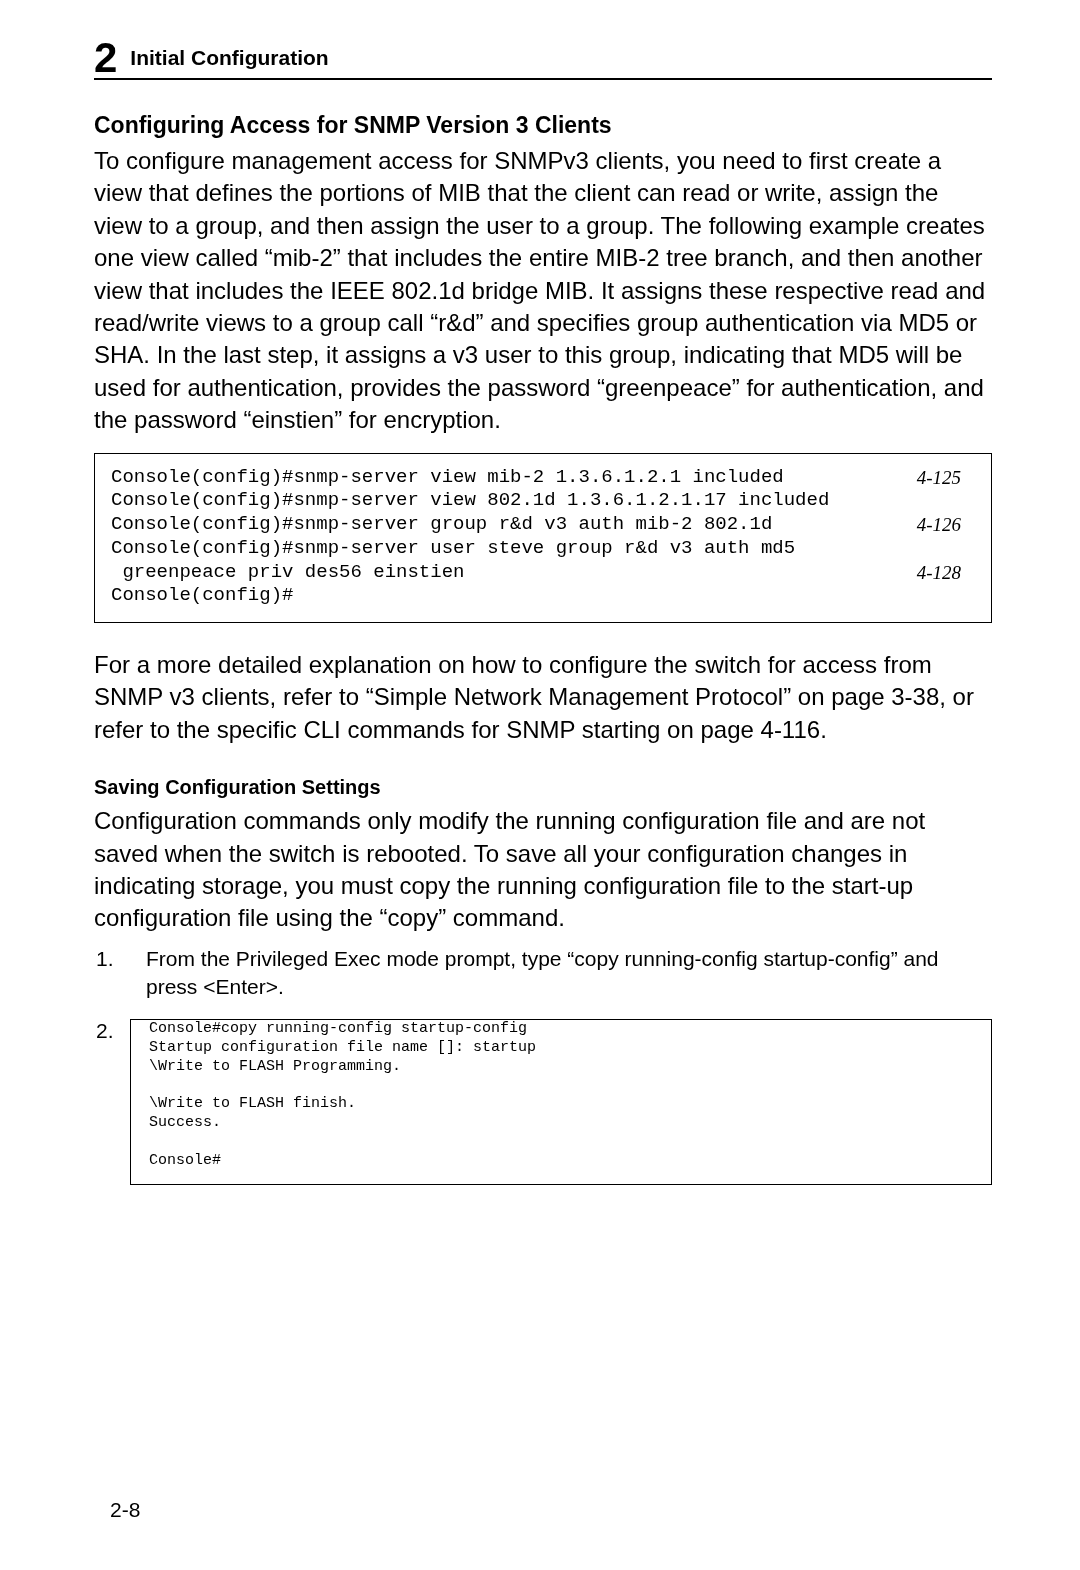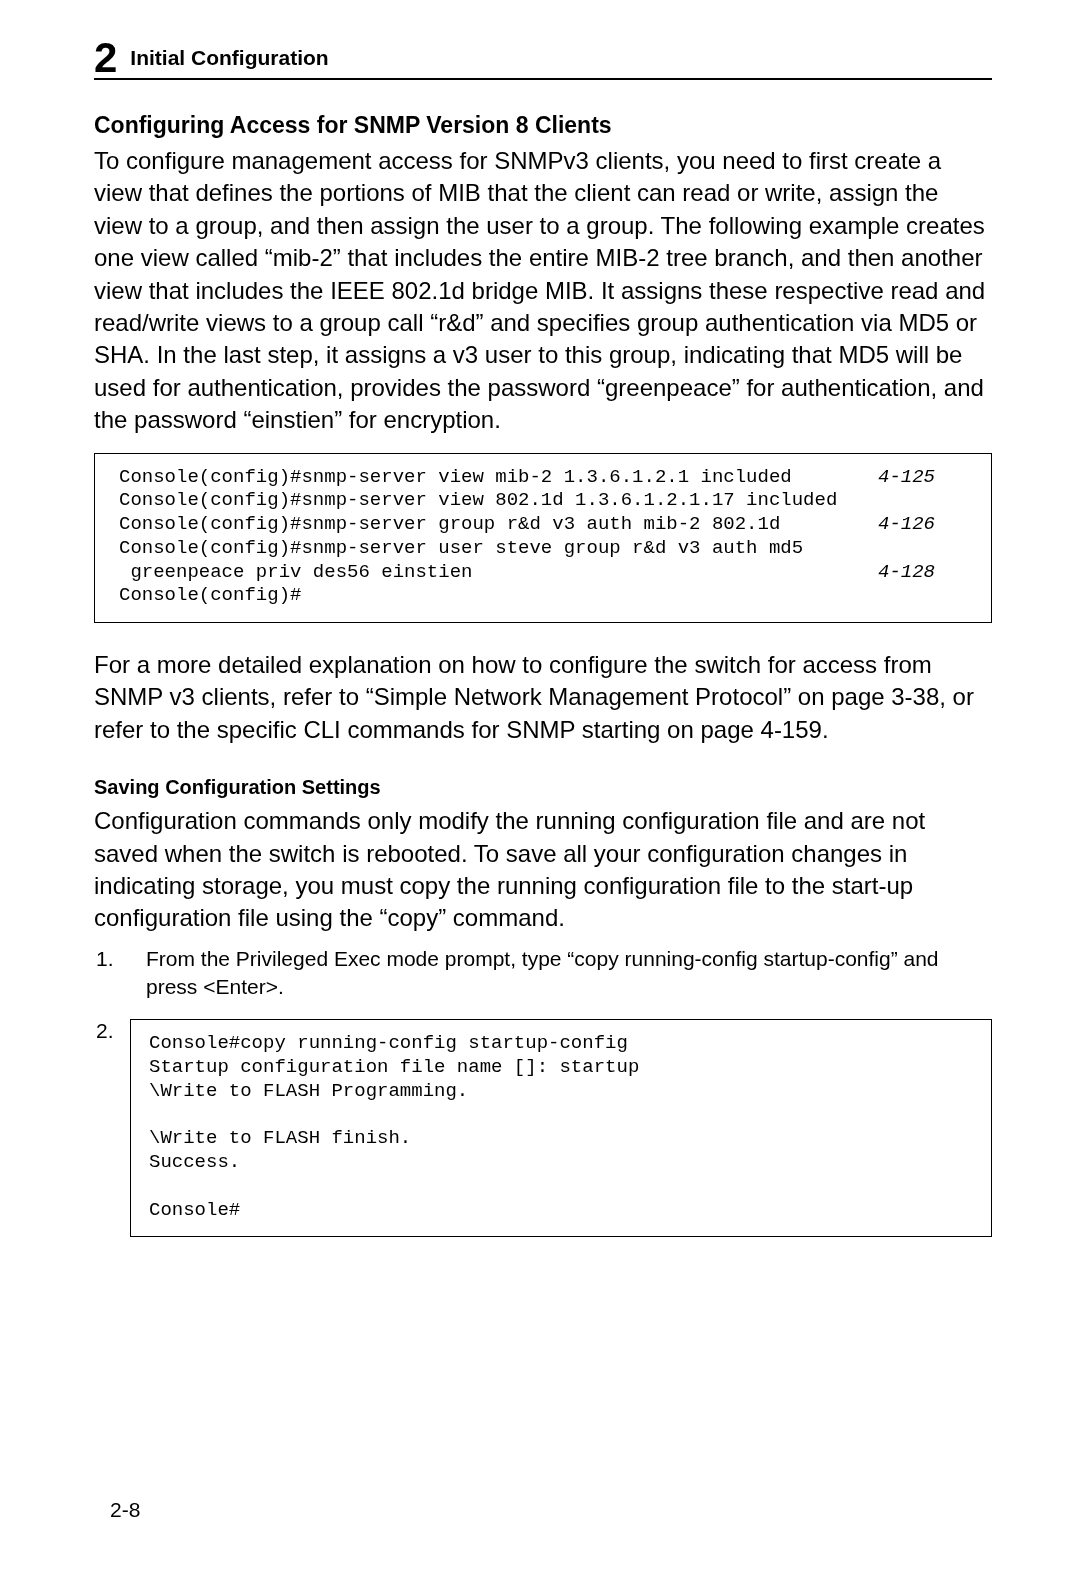--- a/index.html
+++ b/index.html
@@ -30,41 +30,42 @@
       top: 78px;
       border-top: 2px solid #000;
     }
     .hdrtitle { font-size: 21px; font-weight: bold; }
     .content { padding-top: 24px; }
     h3.sub { font-size: 23px; font-weight: bold; margin-bottom: 6px; }
     h2.sec { font-size: 20px; font-weight: bold; margin: 30px 0 6px; }
     p { font-size: 24px; line-height: 1.35; margin-bottom: 10px; }
     .codebox {
       border: 1.5px solid #000;
-      padding: 12px 24px 14px;
+      padding: 12px 16px 14px;
       font-family: "Courier New", monospace;
       font-size: 19px;
       line-height: 1.25;
       margin: 16px 0 26px;
       position: relative;
       white-space: pre;
     }
     .codebox2 {
       border: 1.5px solid #000;
-      padding: 12px 18px 14px;
+      padding: 0 18px 14px;
       font-family: "Courier New", monospace;
-      font-size: 19px;
+      font-size: 15px;
       line-height: 1.25;
       margin: 18px 0 0 36px;
       white-space: pre;
     }
     .ref {
       position: absolute;
-      right: 32px;
+      right: 14px;
       font-style: italic;
+      font-family: Liberation Serif, serif;
     }
     ol.steps { list-style: none; margin: 4px 0 10px; }
     ol.steps li {
       font-size: 21px;
       line-height: 1.35;
       padding-left: 52px;
       position: relative;
       margin-bottom: 16px;
     }
     ol.steps li .num {
@@ -83,26 +84,26 @@
 <body>
 
 <div class="hdr">
   <span class="chapnum">2</span>
   <span class="hdrtitle">Initial Configuration</span>
 </div>
 <div class="hdrline"></div>
 
 <div class="content">
 
-  <h3 class="sub">Configuring Access for SNMP Version 8 Clients</h3>
+  <h3 class="sub">Configuring Access for SNMP Version 3 Clients</h3>
   <p>To configure management access for SNMPv3 clients, you need to first create a view that defines the portions of MIB that the client can read or write, assign the view to a group, and then assign the user to a group. The following example creates one view called “mib-2” that includes the entire MIB-2 tree branch, and then another view that includes the IEEE 802.1d bridge MIB. It assigns these respective read and read/write views to a group call “r&amp;d” and specifies group authentication via MD5 or SHA. In the last step, it assigns a v3 user to this group, indicating that MD5 will be used for authentication, provides the password “greenpeace” for authentication, and the password “einstien” for encryption.</p>
 
   <div class="codebox" id="codebox1"><div style="position:relative;">Console(config)#snmp-server view mib-2 1.3.6.1.2.1 included<span class="ref">4-125</span></div><div>Console(config)#snmp-server view 802.1d 1.3.6.1.2.1.17 included</div><div style="position:relative;">Console(config)#snmp-server group r&amp;d v3 auth mib-2 802.1d<span class="ref">4-126</span></div><div>Console(config)#snmp-server user steve group r&amp;d v3 auth md5</div><div style="position:relative;"> greenpeace priv des56 einstien<span class="ref">4-128</span></div><div>Console(config)#</div></div>
 
-  <p>For a more detailed explanation on how to configure the switch for access from SNMP v3 clients, refer to “Simple Network Management Protocol” on page 3-38, or refer to the specific CLI commands for SNMP starting on page 4-159.</p>
+  <p>For a more detailed explanation on how to configure the switch for access from SNMP v3 clients, refer to “Simple Network Management Protocol” on page 3-38, or refer to the specific CLI commands for SNMP starting on page 4-116.</p>
 
   <h2 class="sec">Saving Configuration Settings</h2>
   <p>Configuration commands only modify the running configuration file and are not saved when the switch is rebooted. To save all your configuration changes in indicating storage, you must copy the running configuration file to the start-up configuration file using the “copy” command.</p>
 
   <ol class="steps">
     <li><span class="num">1.</span><span>From the Privileged Exec mode prompt, type “copy running-config startup-config” and press &lt;Enter&gt;.</span></li>
     <li><span class="num">2.</span></li>
   </ol>
 
   <div class="codebox2">Console#copy running-config startup-config

